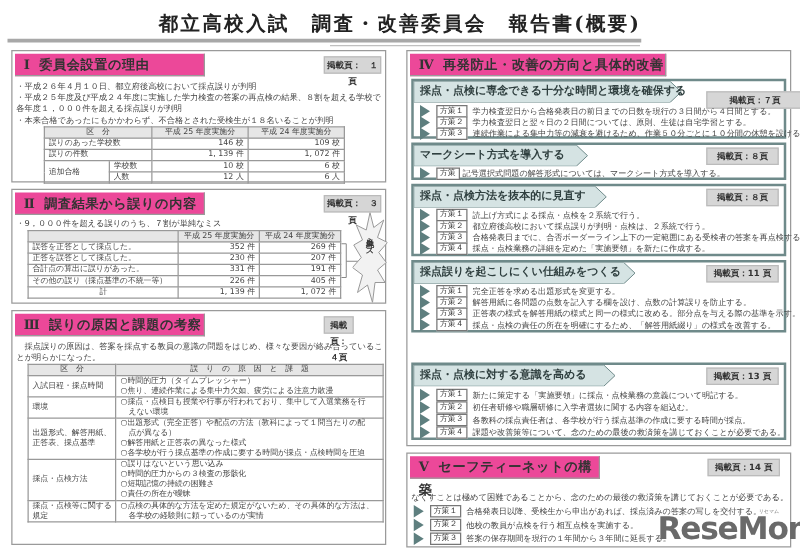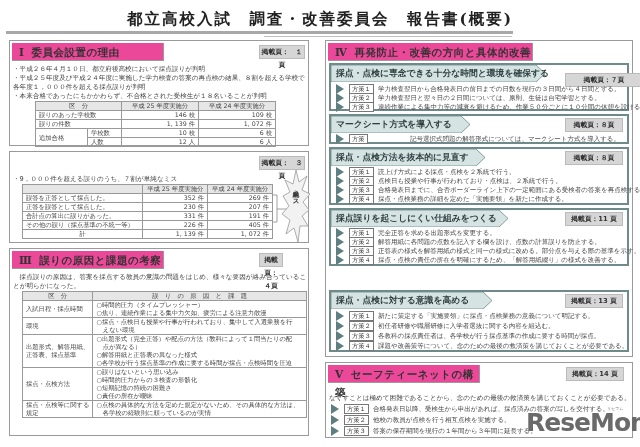--- a/index.html
+++ b/index.html
@@ -41,21 +41,21 @@
   
   .sub { position: absolute; border: 2px solid #6f8a8a; background: #fff; }
   .sub-head { position: absolute; left: 0; top: 0; height: 17px; }
   .sub-head-txt {
     position: absolute; left: 5px; top: 0; font-size: 8.8px; font-weight: bold; line-height: 17px; color: #2f3f3f; white-space: nowrap;
   }
   .item { position: absolute; left: 5px; height: 10px; white-space: nowrap; }
   .tri { position: absolute; left: 0; top: 0; width: 0; height: 0; border-top: 5px solid transparent; border-bottom: 5px solid transparent; border-left: 8px solid #5e7f7f; }
   .tag { position: absolute; left: 13px; top: 0; height: 10px; border: 1px solid #777; font-size: 6.3px; line-height: 8px; padding: 0 2px; background: #fff; color: #333; }
   .item-txt { position: absolute; left: 42px; top: 0; font-size: 6.5px; line-height: 10px; color: #444; }
-  .item.single .item-txt { left: 34px; margin-left: 40px; }
+  .item.single .item-txt { left: 34px; }
 
   .logo { position: absolute; left: 526px; top: 408px; font-family: "DejaVu Sans", sans-serif; font-weight: bold; font-size: 25px; color: #6a6a6a; letter-spacing: -1px; }
   .logo-ruby { position: absolute; left: 607px; top: 406px; font-size: 4px; color: #777; }
 </style>
 </head>
 <body>
 
 <div class="title">都立高校入試　調査・改善委員会　報告書(概要)</div>
 <div class="title-rule"></div>
 <div class="title-rule2"></div>
@@ -95,20 +95,23 @@
     <tr>
       <td>人数</td>
       <td class="n">12 人</td>
       <td class="n">6 人</td>
     </tr>
   </tbody>
     </table>
 </div>
 
 <div class="panel" style="left:9px; top:151px; width:300px; height:92px;">
+  <div class="sec-head" style="width:152px;">
+    <span class="num">Ⅱ</span><span>調査結果から誤りの内容</span>
+  </div>
   <div class="page-ref" style="left:249px; top:4px; width:46px;">掲載頁：　３頁</div>
   <div class="txt" style="left:3px; top:23px;">・9，０００件を超える誤りのうち、７割が単純なミス</div>
   <table style="left:12px; top:32px; width:251px;">
     <tbody>
         <tr class="hd">
       <td style="width:121px;"></td>
       <td style="width:65px;">平成 25 年度実施分</td>
       <td style="width:65px;">平成 24 年度実施分</td>
     </tr>
     <tr>
@@ -259,21 +262,21 @@
     <div class="sub-head-txt">採点・点検方法を抜本的に見直す</div>
     <div class="page-ref" style="left:234px; top:2px; width:58px;">掲載頁：８頁</div>
     <div class="item" style="top:18px;">
         <span class="tri"></span>
         <span class="tag">方策１</span>
         <span class="item-txt">読上げ方式による採点・点検を２系統で行う。</span>
       </div>
     <div class="item" style="top:27px;">
         <span class="tri"></span>
         <span class="tag">方策２</span>
-        <span class="item-txt">点検日も授業や行事が行われており・点検は、２系統で行う。</span>
+        <span class="item-txt">都立府後高校において採点誤りが判明・点検は、２系統で行う。</span>
       </div>
     <div class="item" style="top:36px;">
         <span class="tri"></span>
         <span class="tag">方策３</span>
         <span class="item-txt">合格発表日までに、合否ボーダーライン上下の一定範囲にある受検者の答案を再点検する。</span>
       </div>
     <div class="item" style="top:45px;">
         <span class="tri"></span>
         <span class="tag">方策４</span>
         <span class="item-txt">採点・点検業務の詳細を定めた「実施要領」を新たに作成する。</span>

